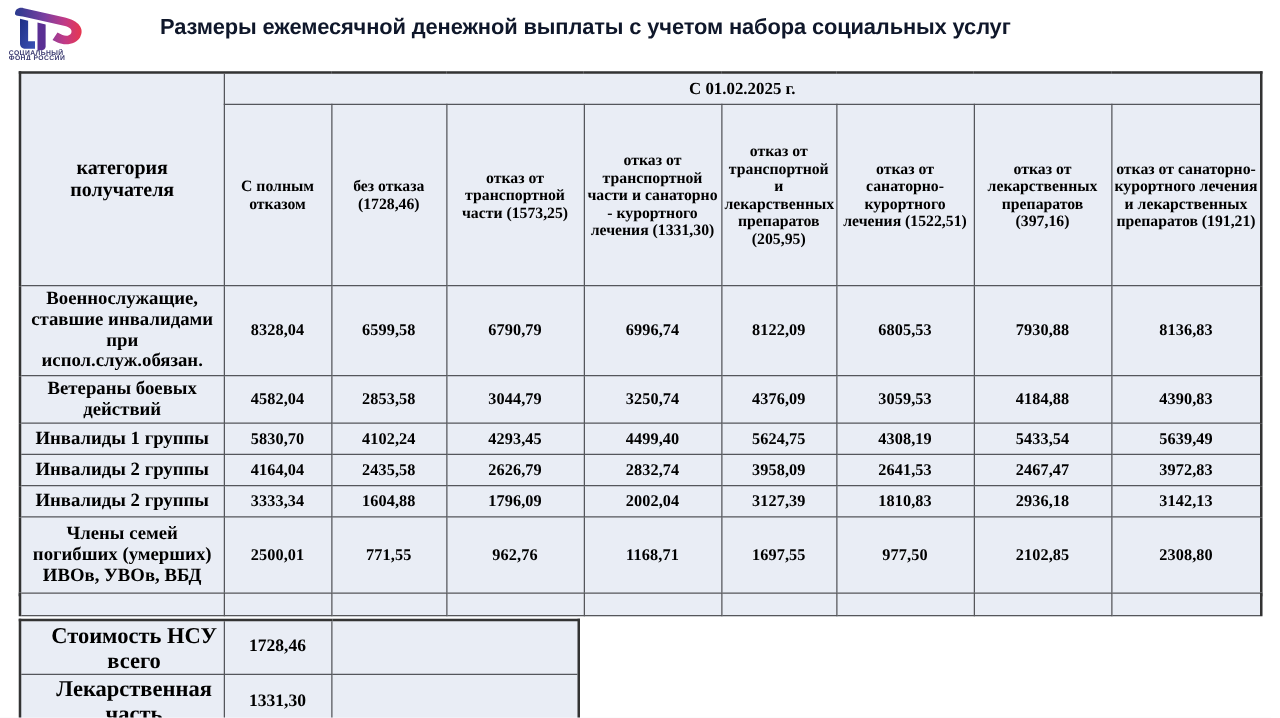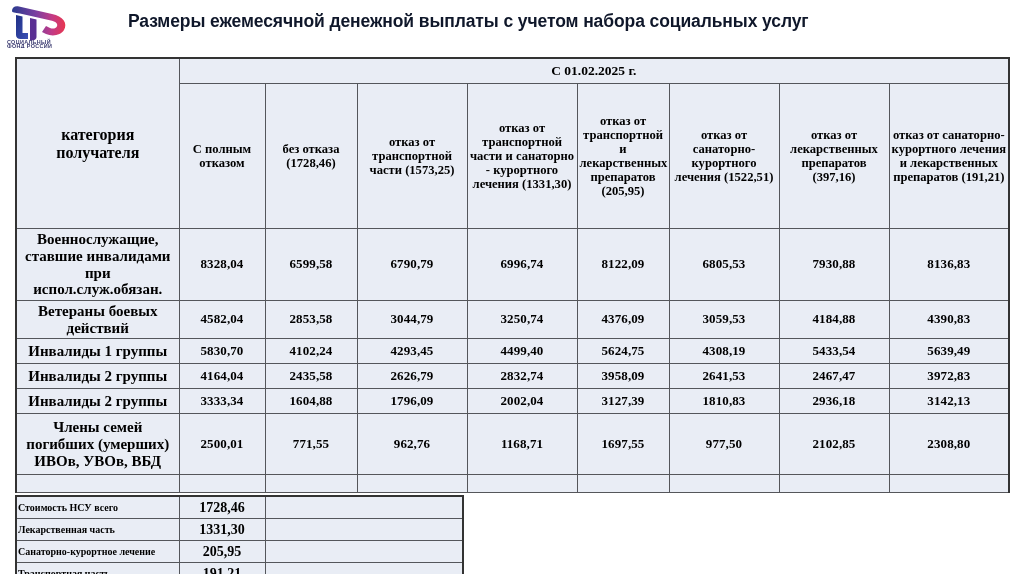--- a/index.html
+++ b/index.html
@@ -104,23 +104,23 @@
     position: absolute;
     left: 15px;
     top: 495px;
     width: 449px;
   }
   #summary-table td {
     border: 1px solid #54565b;
     height: 19px;
   }
   #summary-table .slabel {
-    text-align: left;
-    padding-left: 1px;
-    font-size: 10px;
+    text-align: center;
+    padding-left: 21px;
+    font-size: 18px;
   }
   #summary-table .svalue {
     font-size: 14px;
   }
   #summary-table .sblank { background: #e9edf5; }
 
   
   #spacer-strip {
     position: absolute;
     left: 15px;

